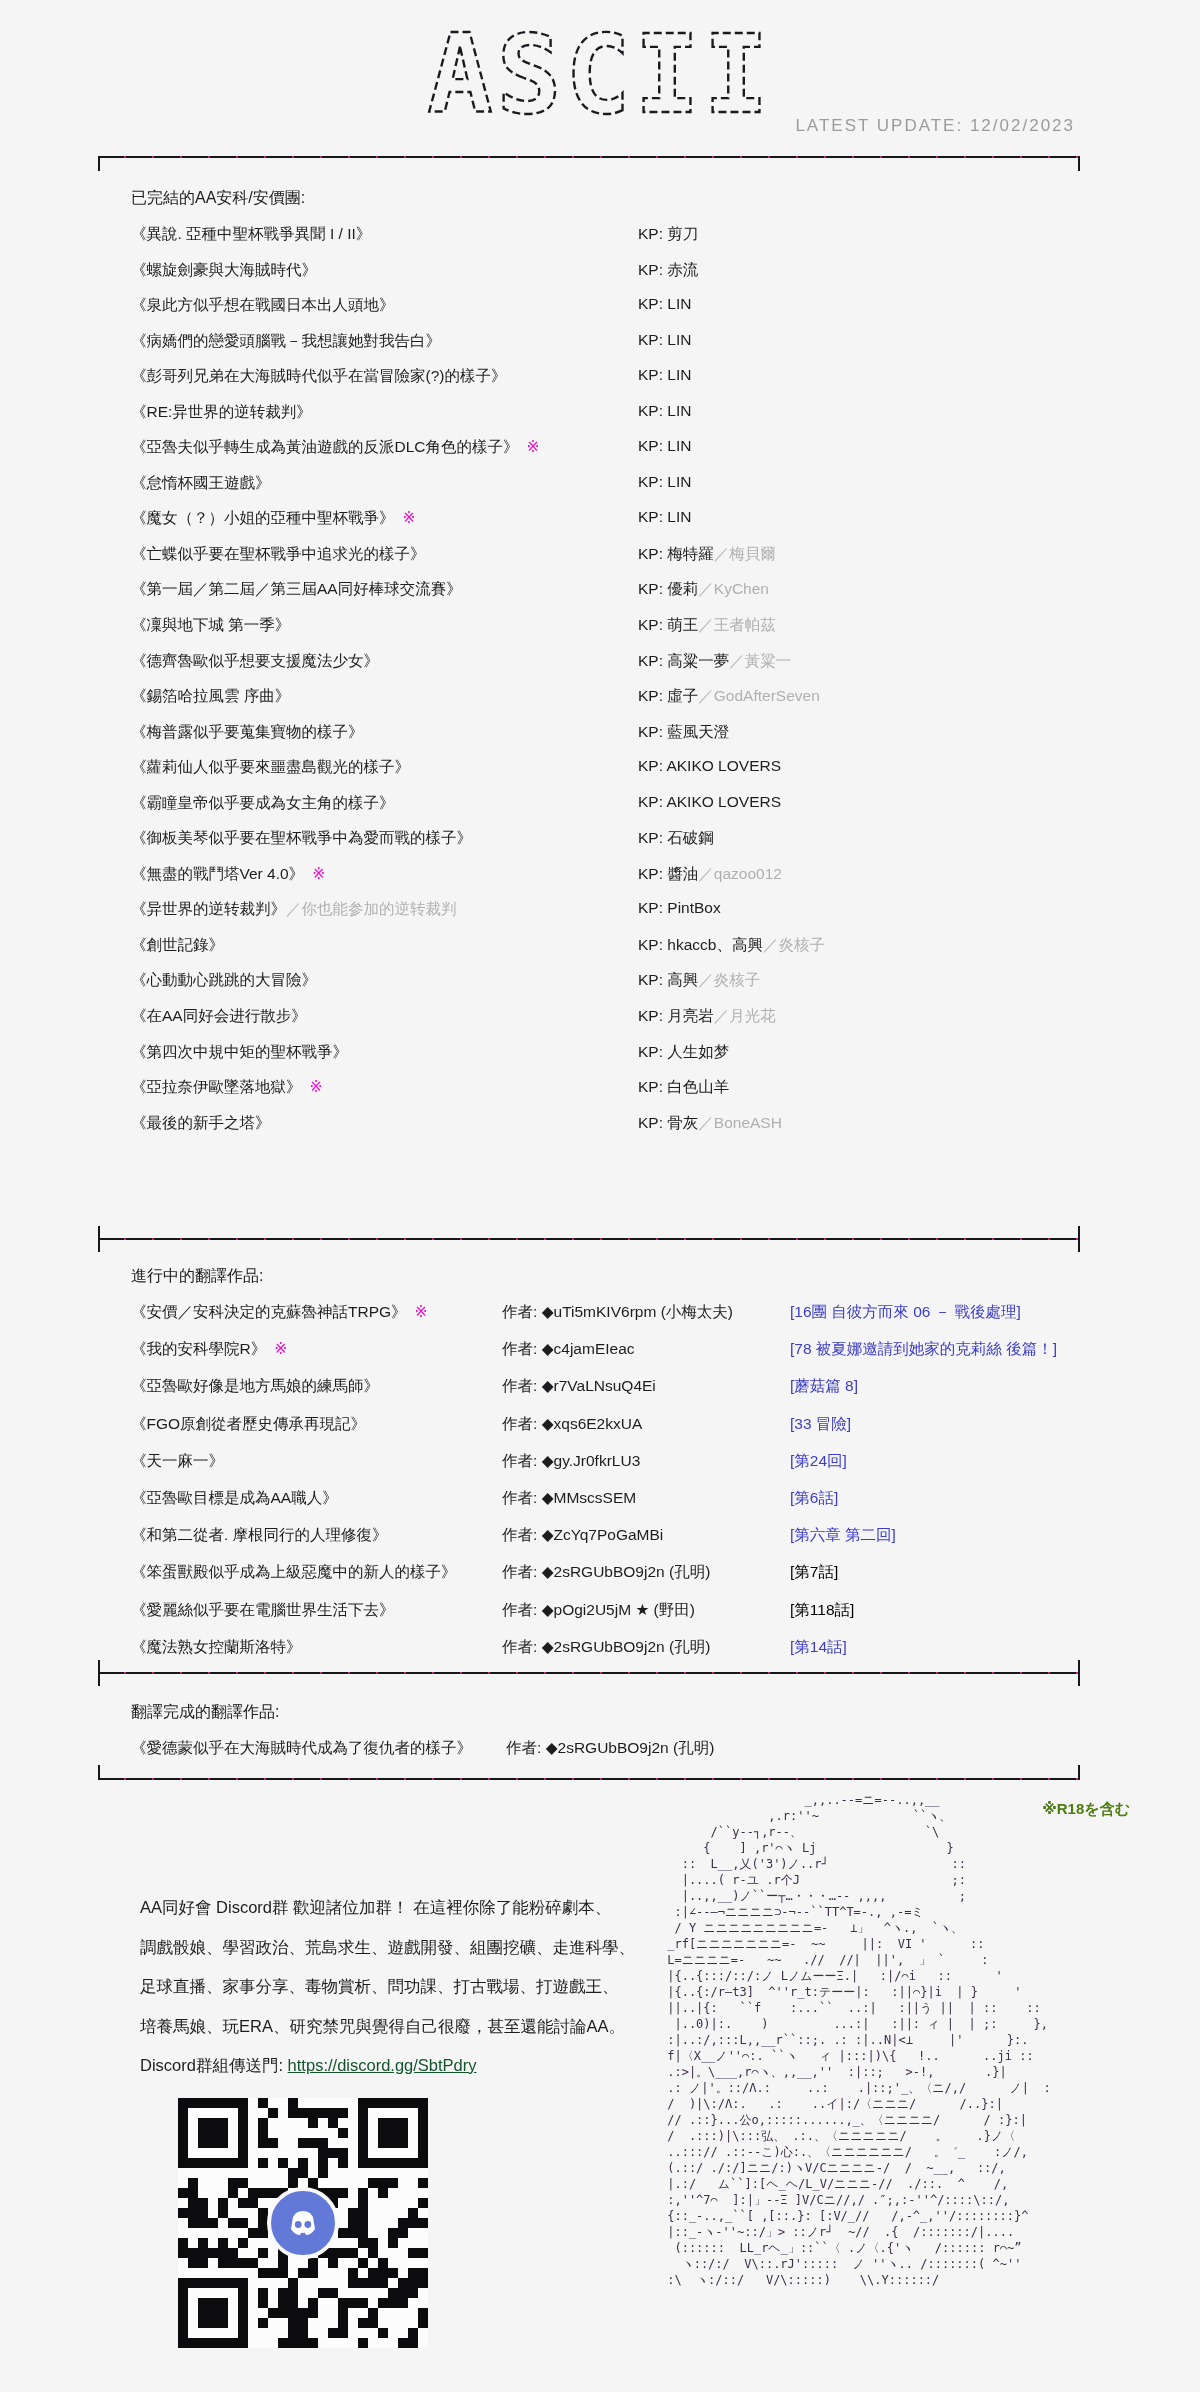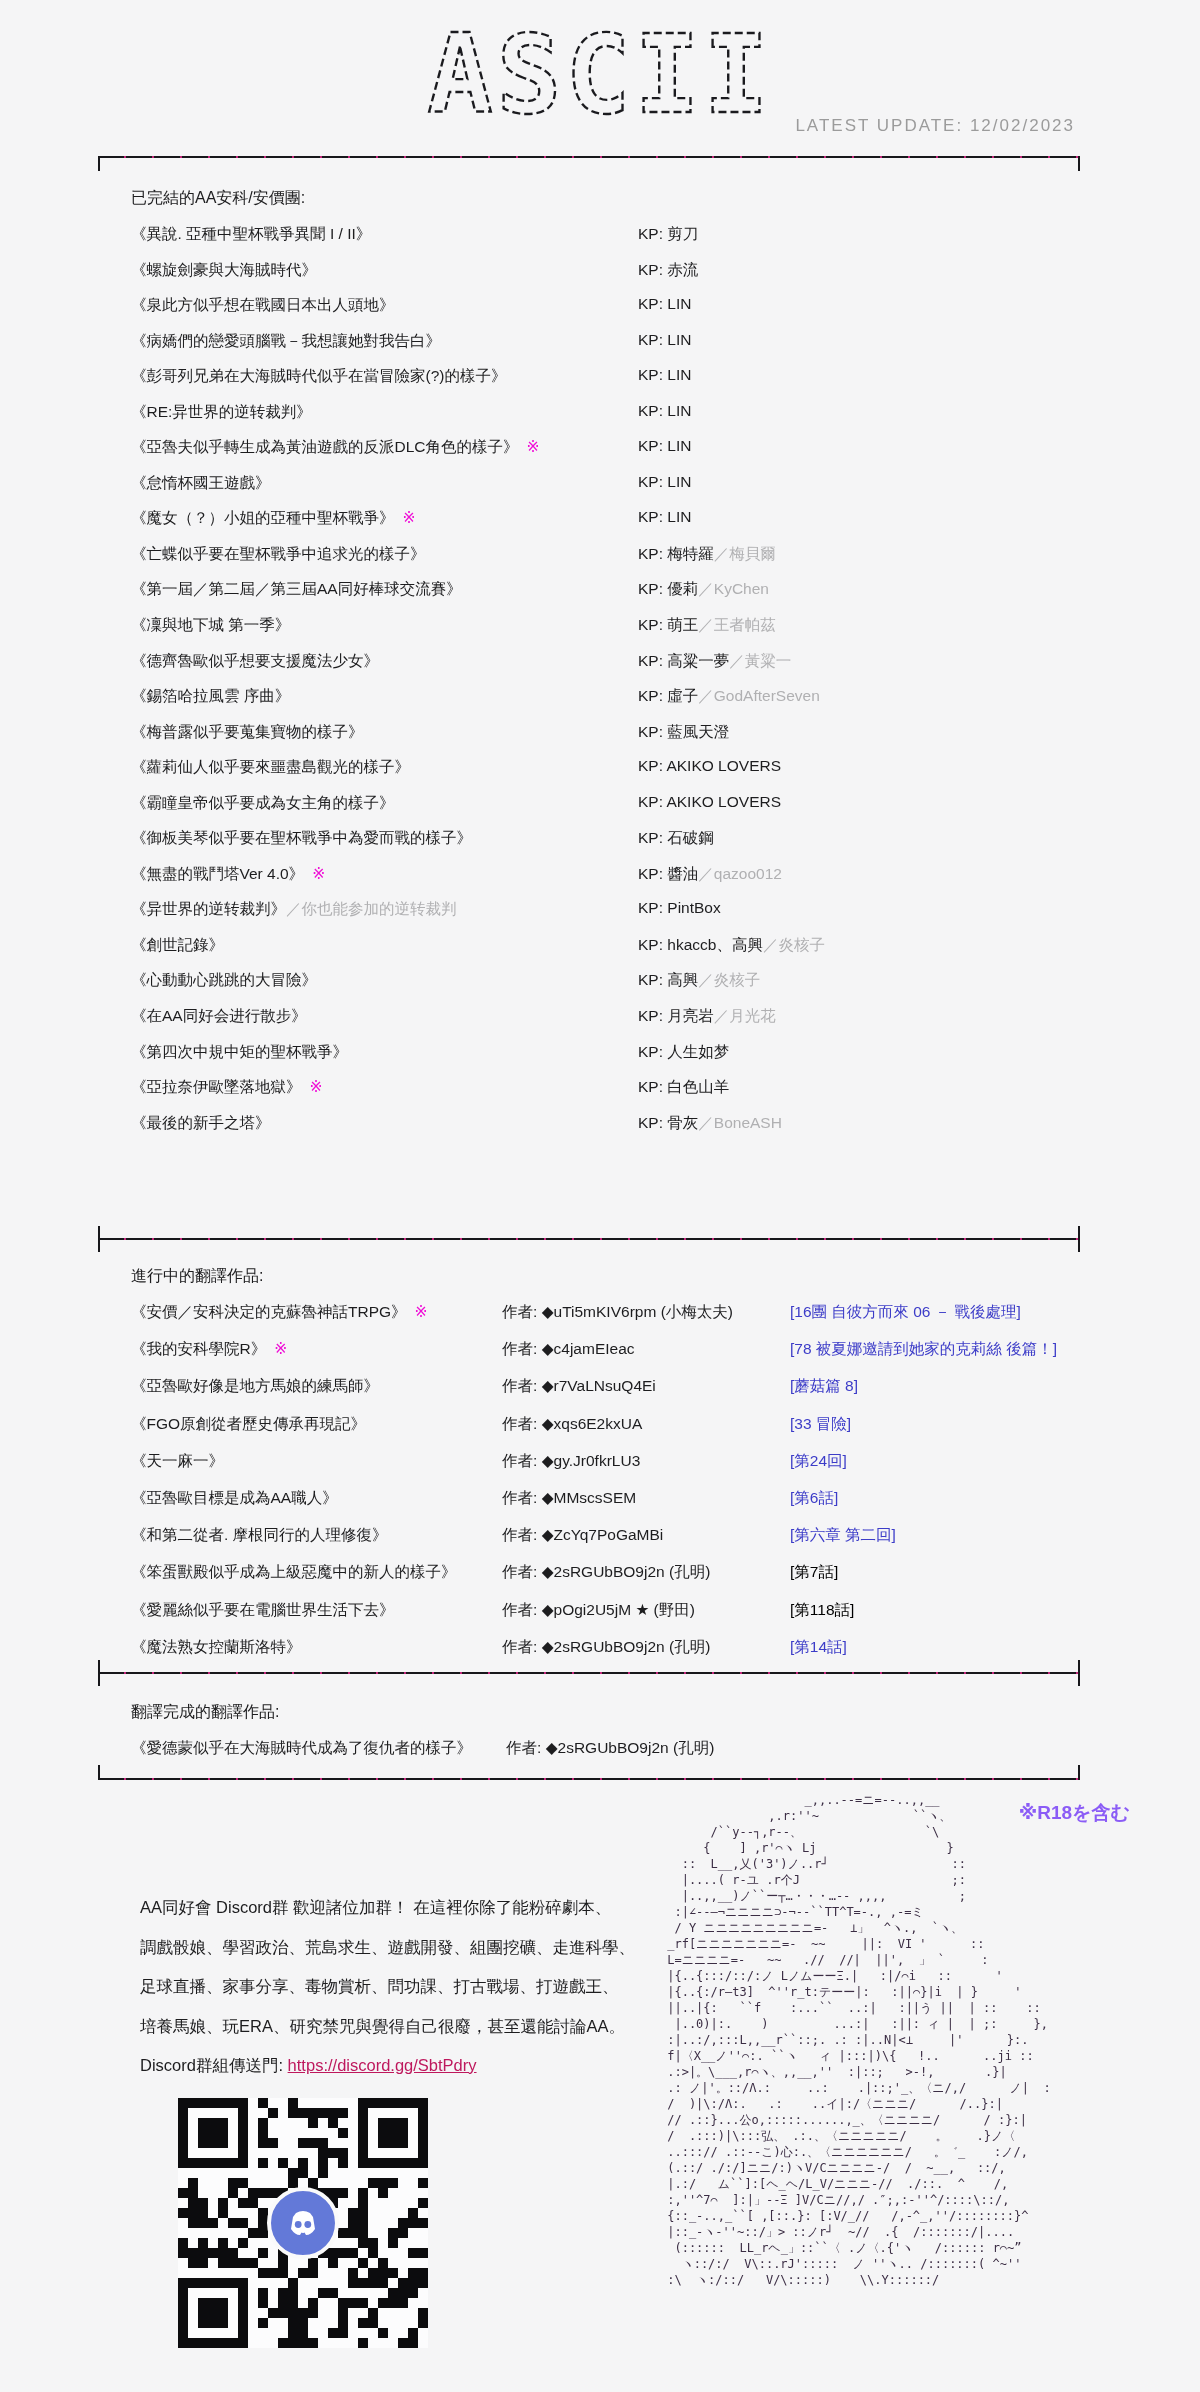--- a/index.html
+++ b/index.html
@@ -20,24 +20,24 @@
   
   .sec-head{position:absolute;left:131px;font-size:16px;}
   .rows{position:absolute;left:131px;width:1000px;}
   .row{display:flex;align-items:flex-start;height:35.55px;font-size:15.5px;white-space:nowrap;}
   .row .t{width:507px;overflow:visible;}
   .row2{display:flex;align-items:flex-start;height:37.2px;font-size:15.5px;white-space:nowrap;}
   .row2 .t{width:371px;} .row2 .a{width:288px;}
   .gray{color:#b0b0b2;}
   .flag{color:#ef10d6;margin-left:8px;}
   .prog.active{color:#3c3cc8;} .prog.stale{color:#000000;}
-  .r18{position:absolute;top:1800px;right:70px;color:#8b5cf6;font-size:19px;font-weight:bold;}
+  .r18{position:absolute;top:1800px;right:70px;color:#4d7c0f;font-size:15px;font-weight:bold;}
   
   .disc{position:absolute;left:140px;top:1888px;font-size:16.5px;line-height:39.5px;white-space:nowrap;}
-  .disc a{color:#be185d;}
+  .disc a{color:#14532d;}
   
   .aa{position:absolute;left:660px;top:1792px;margin:0;font-family:"DejaVu Sans Mono",monospace;
       font-size:12px;line-height:16px;color:#3b2d44;white-space:pre;}
   
   .qr{position:absolute;left:178px;top:2098px;width:250px;height:250px;background:#fcfcfd;}
   .qr-grid{display:grid;grid-template-columns:repeat(25,10px);grid-template-rows:repeat(25,10px);}
   .qm{width:10px;height:10px;} .qm.b{background:#0c0c0e;}
   .qr-logo{position:absolute;left:50%;top:50%;width:64px;height:64px;margin:-36px 0 0 -36px;
            background:#6379d8;border-radius:50%;border:4px solid #fafafa;display:flex;
            align-items:center;justify-content:center;}

